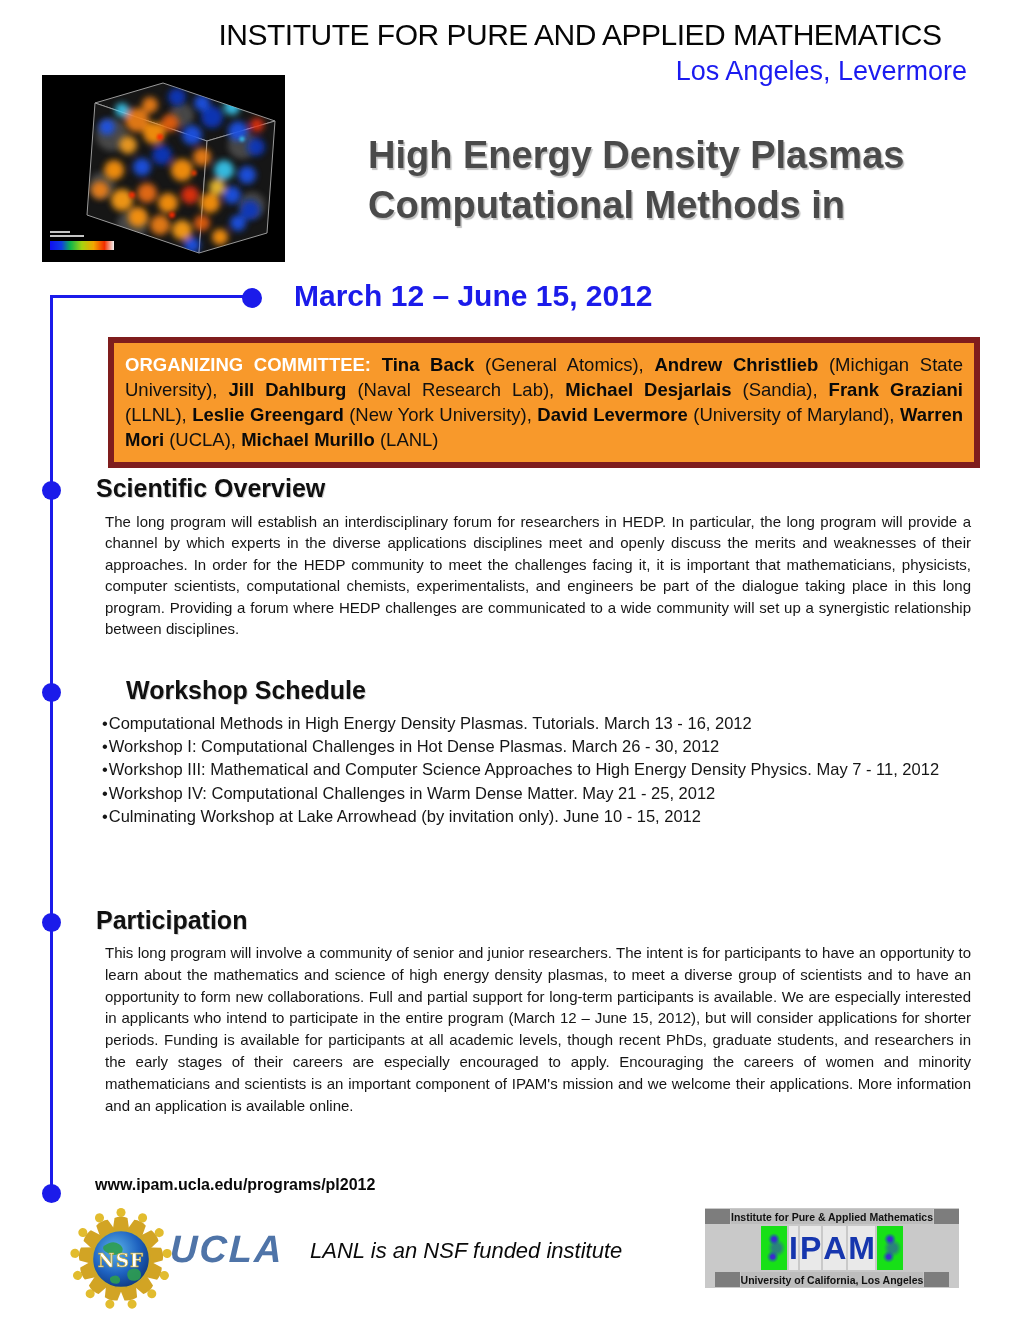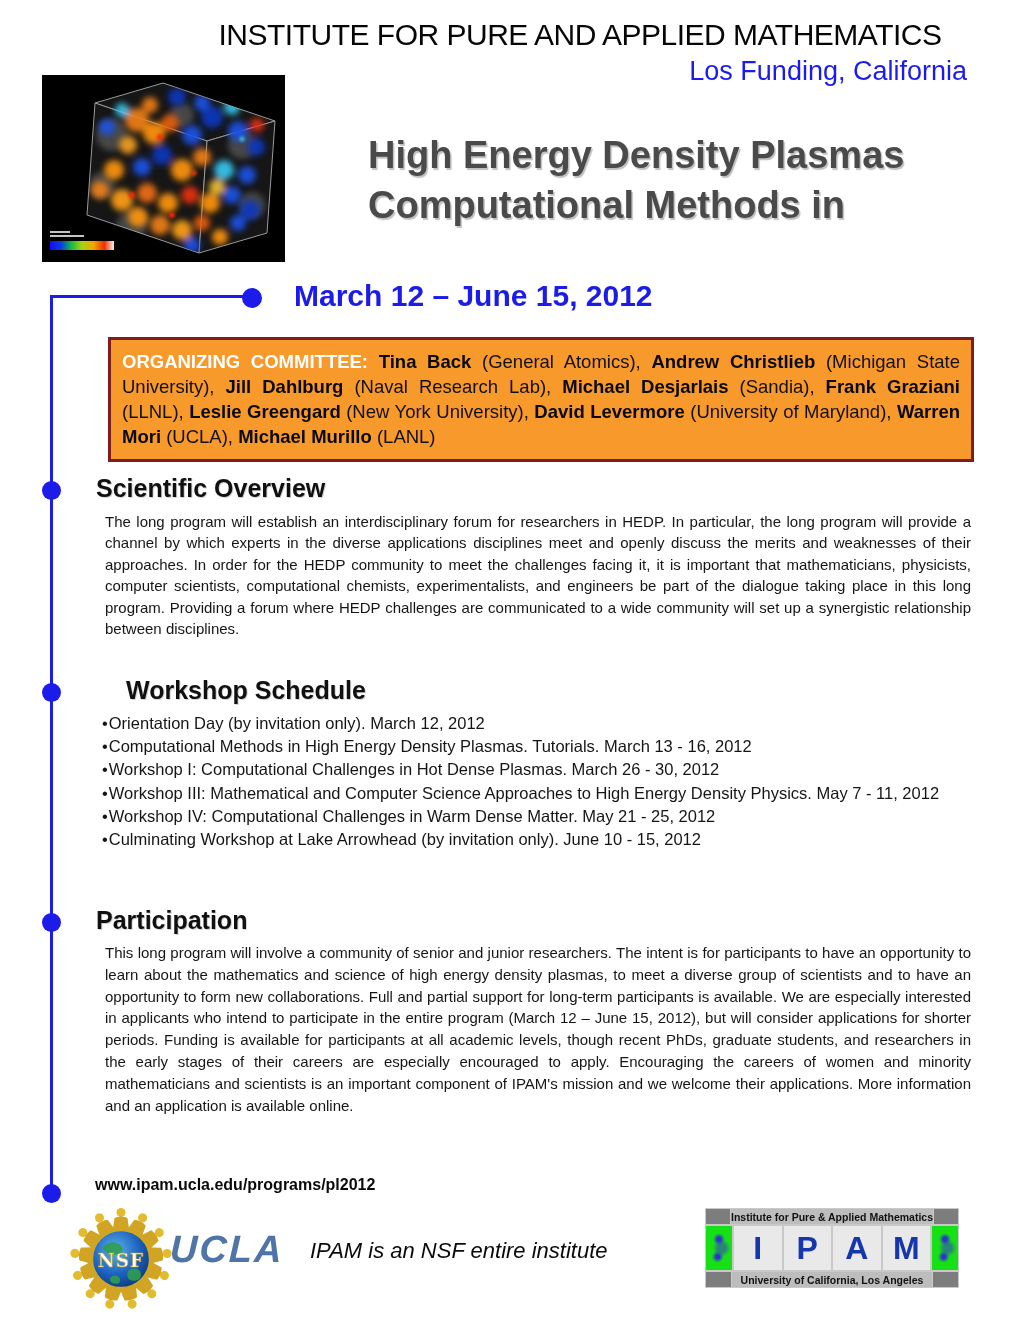--- a/index.html
+++ b/index.html
@@ -30,21 +30,21 @@
   .dot-s1{left:42px;top:481px;}
   .dot-s2{left:42px;top:683px;}
   .dot-s3{left:42px;top:913px;}
   .dot-s4{left:42px;top:1184px;}
   .date-text{
     position:absolute;left:294px;top:279px;font-size:30px;font-weight:bold;color:#1b1bea;white-space:nowrap;
   }
   
   .committee{
     position:absolute;left:108px;top:337px;width:838px;background:#F8992B;
-    border:3px solid #7f1d1d;padding:9px 11px 10px 11px;
+    border:6px solid #7f1d1d;padding:9px 11px 10px 11px;
     font-size:18.5px;line-height:25px;text-align:justify;color:#111;
   }
   .committee .c-label{font-weight:bold;color:#fff;}
   .committee b{font-weight:bold;color:#0a0a0a;}
   
   .sec-head{
     position:absolute;left:96px;font-size:25px;font-weight:bold;color:#101010;
     text-shadow:1px 1px 0 rgba(0,0,0,0.18);white-space:nowrap;
   }
   .h1{top:474px;} .h2{top:676px;margin-left:30px;} .h3{top:906px;}
@@ -67,21 +67,21 @@
   }
   .nsf{position:absolute;left:67px;top:1205px;width:108px;height:108px;}
   .ucla{
     position:absolute;left:170px;top:1228px;font-size:38px;font-weight:bold;color:#4f74a8;
     letter-spacing:2px;font-style:italic;transform:skewX(-2deg);
   }
   .tagline{position:absolute;left:310px;top:1238px;font-size:22px;font-style:italic;color:#0a0a0a;white-space:nowrap;}
   
   .ipam{
     position:absolute;left:705px;top:1208px;width:254px;height:80px;background:#c9c9c9;
-    display:flex;flex-direction:column;font-family:"Liberation Sans",sans-serif;
+    display:flex;flex-direction:column;font-family:"Liberation Sans",sans-serif;align-items:center;
   }
   .ipam-row{display:flex;height:17px;}
   .ipam-corner{width:25px;background:#7d7d7d;margin:1px;}
   .ipam-bar{
     flex:1;background:#bdbdbd;margin:1px 0;display:flex;align-items:center;justify-content:center;
     font-size:10.5px;font-weight:bold;color:#111;white-space:nowrap;
   }
   .ipam-mid{flex:1;display:flex;align-items:stretch;}
   .ipam-fractal{
     width:26px;margin:1px;background:
@@ -94,21 +94,21 @@
     flex:1;margin:1px;background:#e9e9e9;display:flex;align-items:center;justify-content:center;
     font-size:32px;font-weight:bold;color:#1636ae;
   }
 </style>
 </head>
 <body>
 
 <div id="page">
 
   <div class="inst-title">INSTITUTE FOR PURE AND APPLIED MATHEMATICS</div>
-  <div class="inst-loc">Los Funding, California</div>
+  <div class="inst-loc">Los Angeles, Levermore</div>
 
   <div class="plasma">
     <svg width="243" height="187" viewBox="0 0 243 187">
       <defs>
         <filter id="blur1" x="-50%" y="-50%" width="200%" height="200%">
             <feGaussianBlur stdDeviation="3"></feGaussianBlur>
           </filter>
         <filter id="blur2" x="-50%" y="-50%" width="200%" height="200%">
             <feGaussianBlur stdDeviation="1.4"></feGaussianBlur>
           </filter>
@@ -217,21 +217,20 @@
   <div class="committee">
     <span class="c-label">ORGANIZING COMMITTEE:</span>
     <span> </span><span><b>Tina Back</b> (General Atomics), <b>Andrew Christlieb</b> (Michigan State University), <b>Jill Dahlburg</b> (Naval Research Lab), <b>Michael Desjarlais</b> (Sandia), <b>Frank Graziani</b> (LLNL), <b>Leslie Greengard</b> (New York University), <b>David Levermore</b> (University of Maryland), <b>Warren Mori</b> (UCLA), <b>Michael Murillo</b> (LANL)</span>
   </div>
 
   <div class="sec-head h1">Scientific Overview</div>
   <div class="body-par p1">The long program will establish an interdisciplinary forum for researchers in HEDP. In particular, the long program will provide a channel by which experts in the diverse applications disciplines meet and openly discuss the merits and weaknesses of their approaches. In order for the HEDP community to meet the challenges facing it, it is important that mathematicians, physicists, computer scientists, computational chemists, experimentalists, and engineers be part of the dialogue taking place in this long program. Providing a forum where HEDP challenges are communicated to a wide community will set up a synergistic relationship between disciplines.</div>
 
   <div class="sec-head h2">Workshop Schedule</div>
   <ul class="wlist">
-      <li>Orientation Day (by invitation only). March 12, 2012</li>
       <li>Computational Methods in High Energy Density Plasmas. Tutorials. March 13 - 16, 2012</li>
       <li>Workshop I: Computational Challenges in Hot Dense Plasmas. March 26 - 30, 2012</li>
       <li>Workshop III: Mathematical and Computer Science Approaches to High Energy Density Physics. May 7 - 11, 2012</li>
       <li>Workshop IV: Computational Challenges in Warm Dense Matter. May 21 - 25, 2012</li>
       <li>Culminating Workshop at Lake Arrowhead (by invitation only). June 10 - 15, 2012</li>
     </ul>
 
   <div class="sec-head h3">Participation</div>
   <div class="body-par p3">This long program will involve a community of senior and junior researchers. The intent is for participants to have an opportunity to learn about the mathematics and science of high energy density plasmas, to meet a diverse group of scientists and to have an opportunity to form new collaborations. Full and partial support for long-term participants is available. We are especially interested in applicants who intend to participate in the entire program (March 12 – June 15, 2012), but will consider applications for shorter periods. Funding is available for participants at all academic levels, though recent PhDs, graduate students, and researchers in the early stages of their careers are especially encouraged to apply. Encouraging the careers of women and minority mathematicians and scientists is an important component of IPAM's mission and we welcome their applications. More information and an application is available online.</div>
 
@@ -269,21 +268,21 @@
       <g fill="#2e9e4f" opacity="0.9">
         <path d="M34,38 q8,-6 14,-2 q6,4 2,9 q-8,3 -13,-1 q-5,-3 -3,-6 Z"></path>
         <path d="M58,60 q7,-3 10,2 q2,6 -4,8 q-7,1 -8,-4 q-1,-4 2,-6 Z"></path>
         <path d="M42,66 q5,-2 7,2 q1,4 -3,5 q-5,0 -6,-3 q-1,-3 2,-4 Z"></path>
       </g>
       <text x="50" y="57" text-anchor="middle" font-family="'DejaVu Serif',serif" font-weight="bold" font-size="17" fill="#fff" stroke="#c9a82a" stroke-width="0.6" letter-spacing="1">NSF</text>
     </svg>
   </div>
 
   <div class="ucla">UCLA</div>
-  <div class="tagline">IPAM is an NSF entire institute</div>
+  <div class="tagline">LANL is an NSF funded institute</div>
 
   <div class="ipam">
     <div class="ipam-row">
       <div class="ipam-corner"></div>
       <div class="ipam-bar">Institute for Pure &amp; Applied Mathematics</div>
       <div class="ipam-corner"></div>
     </div>
     <div class="ipam-mid">
       <div class="ipam-fractal"></div>
       <div class="ipam-cell">I</div>

